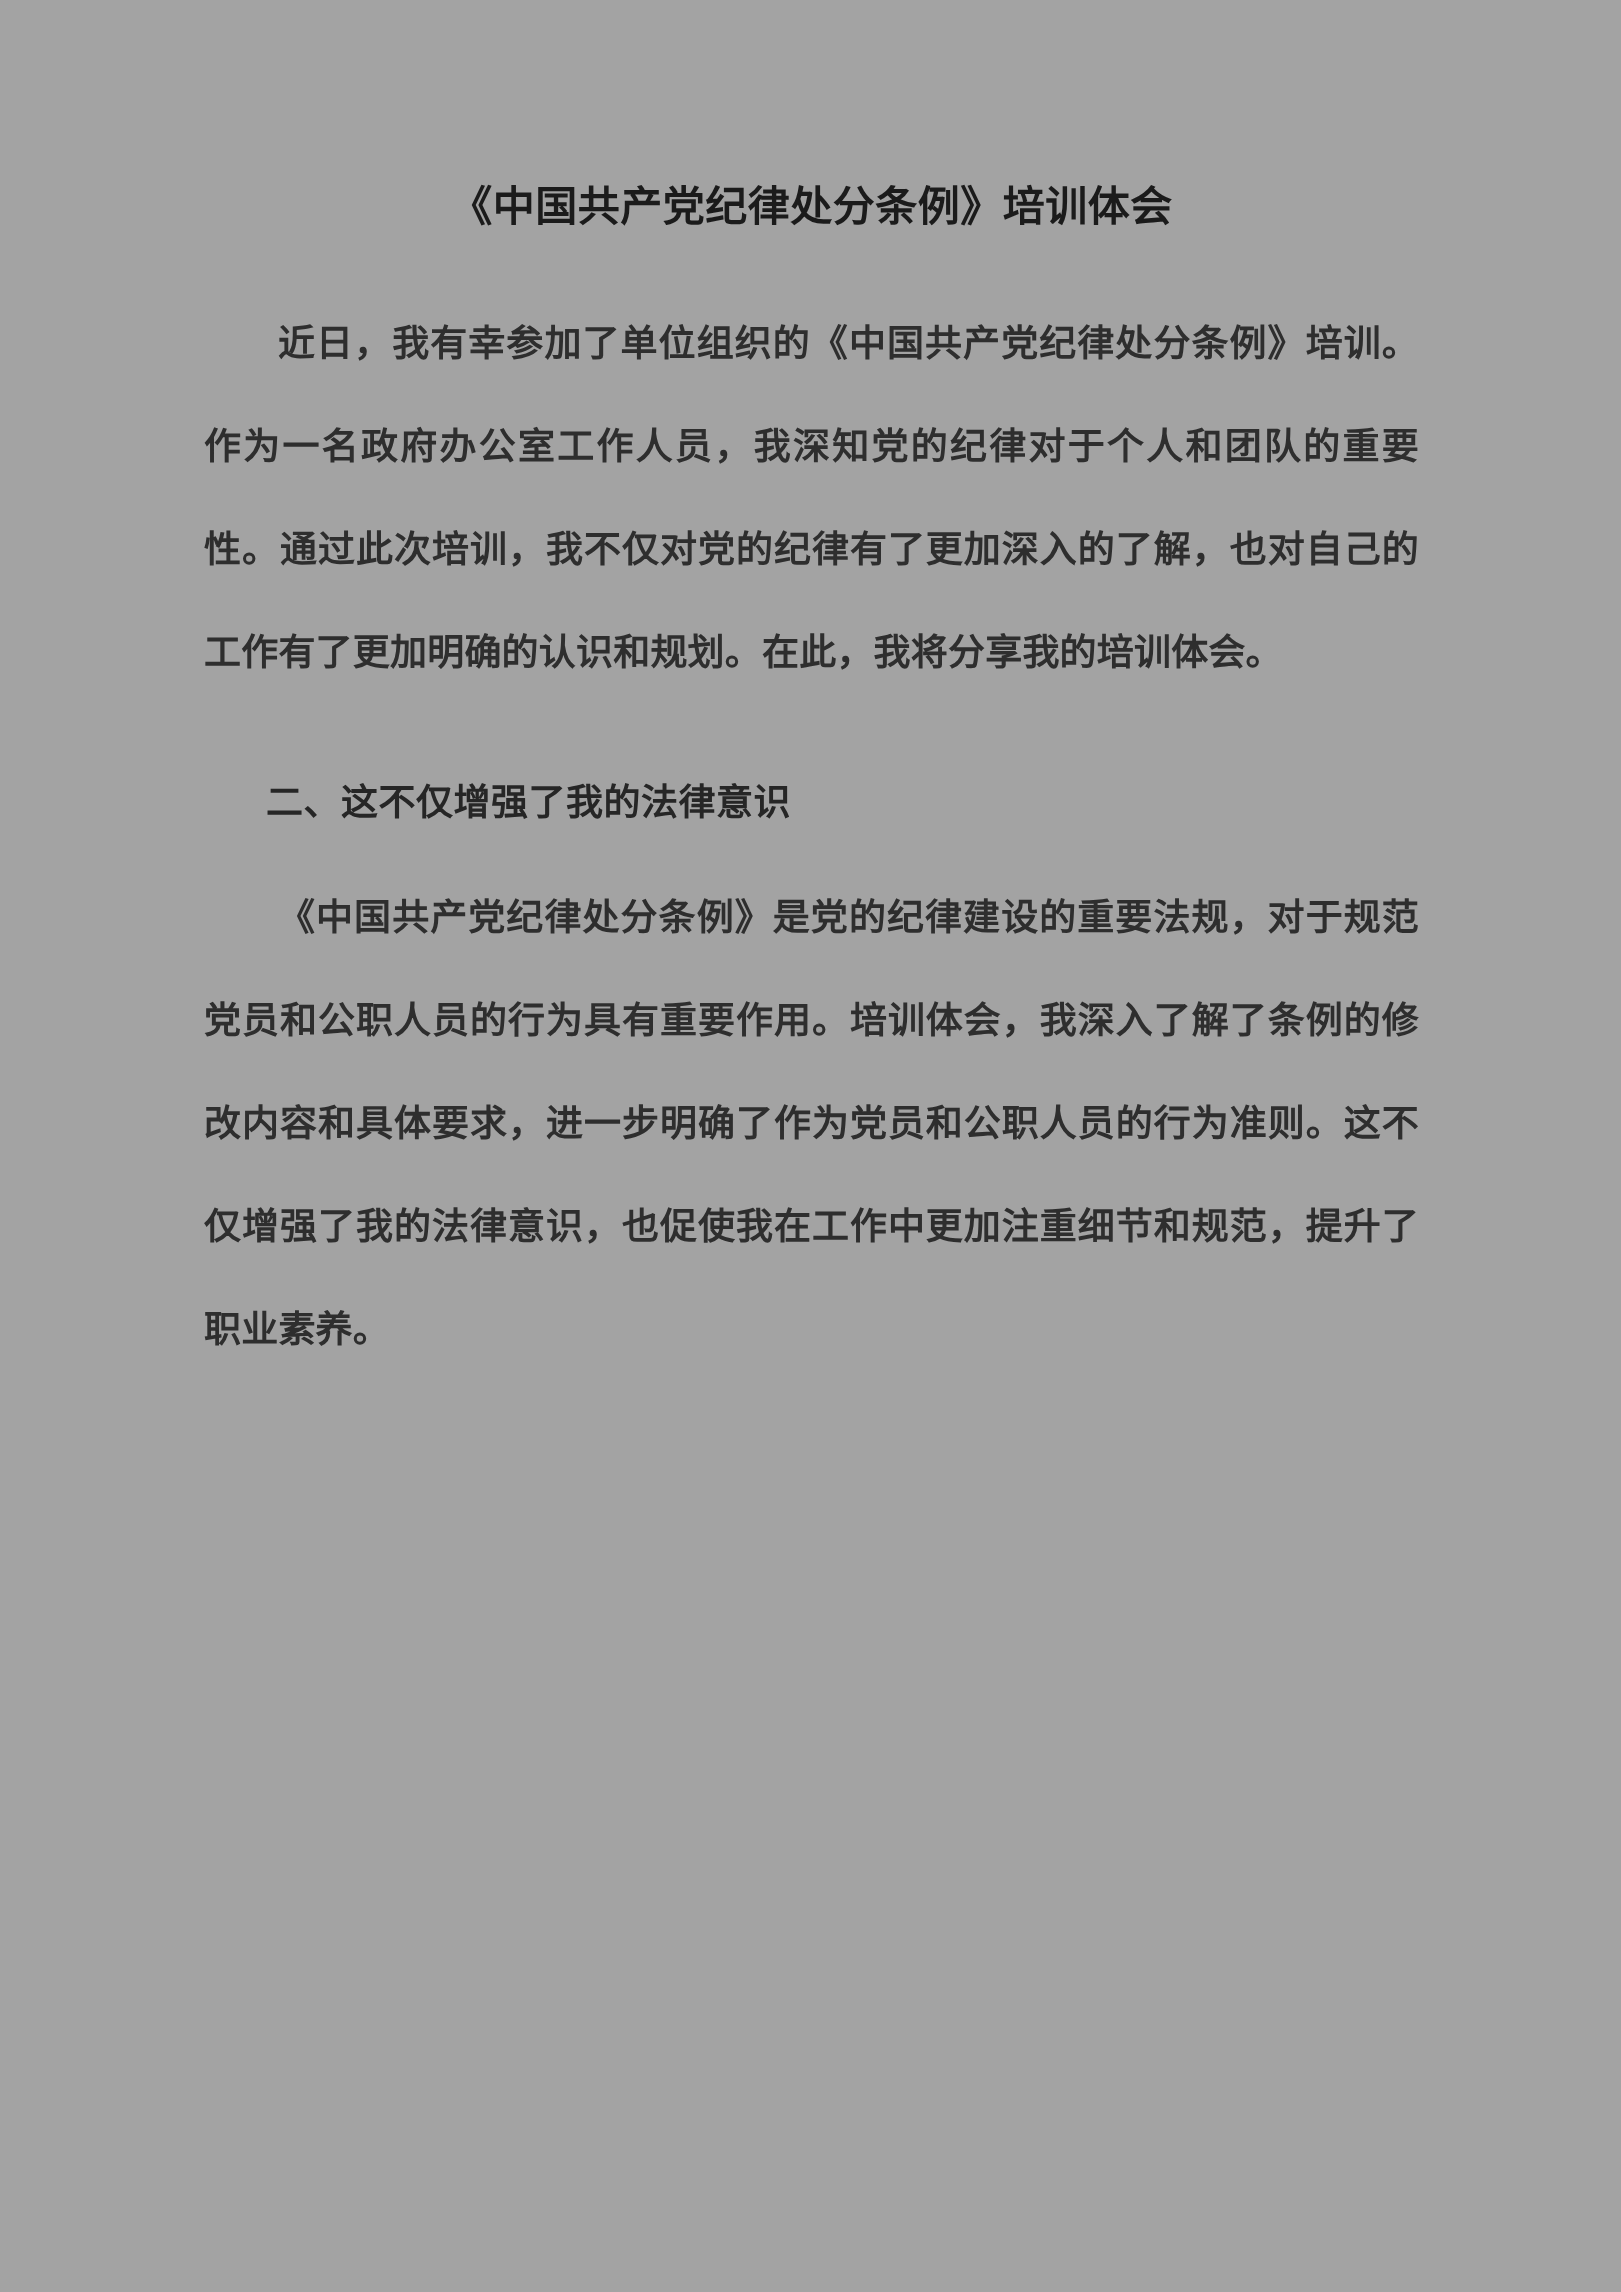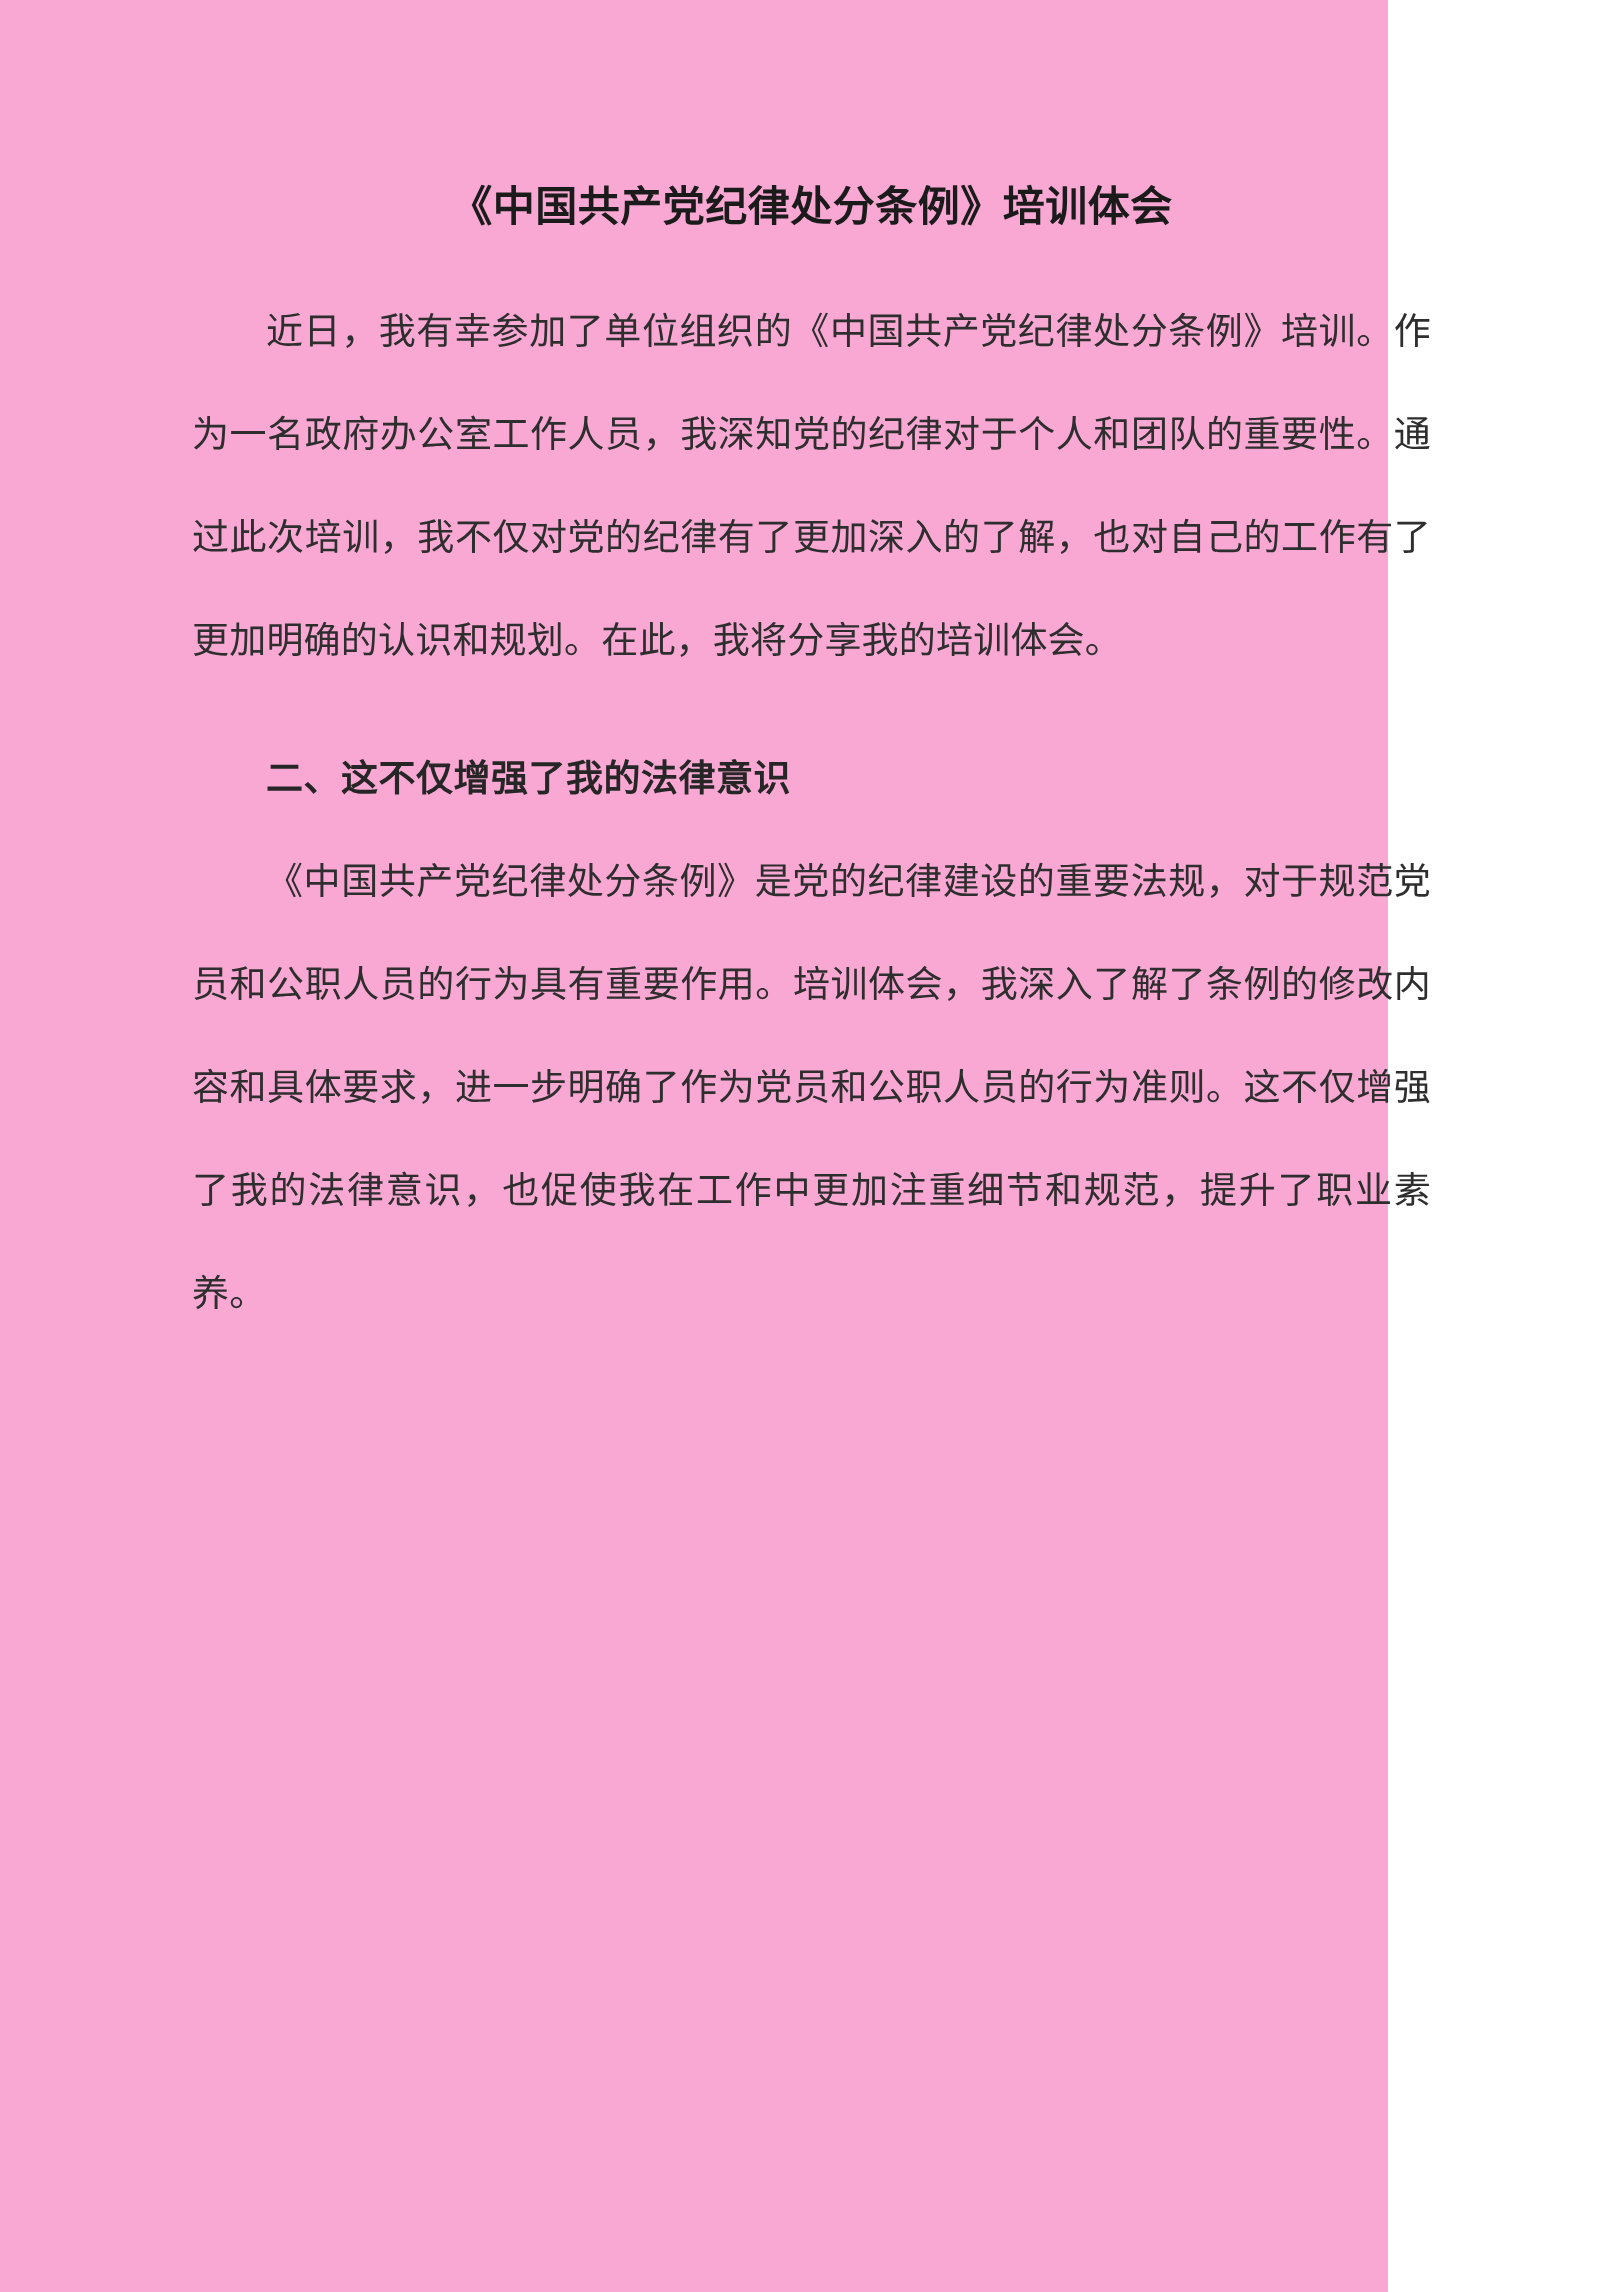--- a/index.html
+++ b/index.html
@@ -10,23 +10,23 @@
   body {
     width: 1621px;
     height: 2293px;
     background: #ffffff;
     font-family: "Liberation Sans", "DejaVu Sans", sans-serif;
     overflow: hidden;
   }
 
   .page {
     position: relative;
-    width: 1388px;
+    width: 1621px;
     height: 2293px;
-    background: #f9a8d4;
+    background: #a3a3a3;
     box-sizing: border-box;
     padding: 8px;
   }
 
   .content {
     position: absolute;
     left: 192px;
     top: 0;
     width: 1239px;
   }
@@ -48,23 +48,23 @@
     padding-bottom: 0;
     font-size: 37px;
     font-weight: 700;
     line-height: 103px;
     color: #262626;
     text-indent: 74px;
     letter-spacing: 0.5px;
   }
 
   .body-paragraph {
-    margin: 0;
+    margin: 12px;
     font-size: 37px;
-    font-weight: 400;
+    font-weight: 700;
     line-height: 103px;
     color: #2e2e2e;
     text-indent: 74px;
     text-align: justify;
     text-justify: inter-ideograph;
     letter-spacing: 0.2px;
   }
 
   .body-paragraph.first-body {
     padding-top: 44px;

